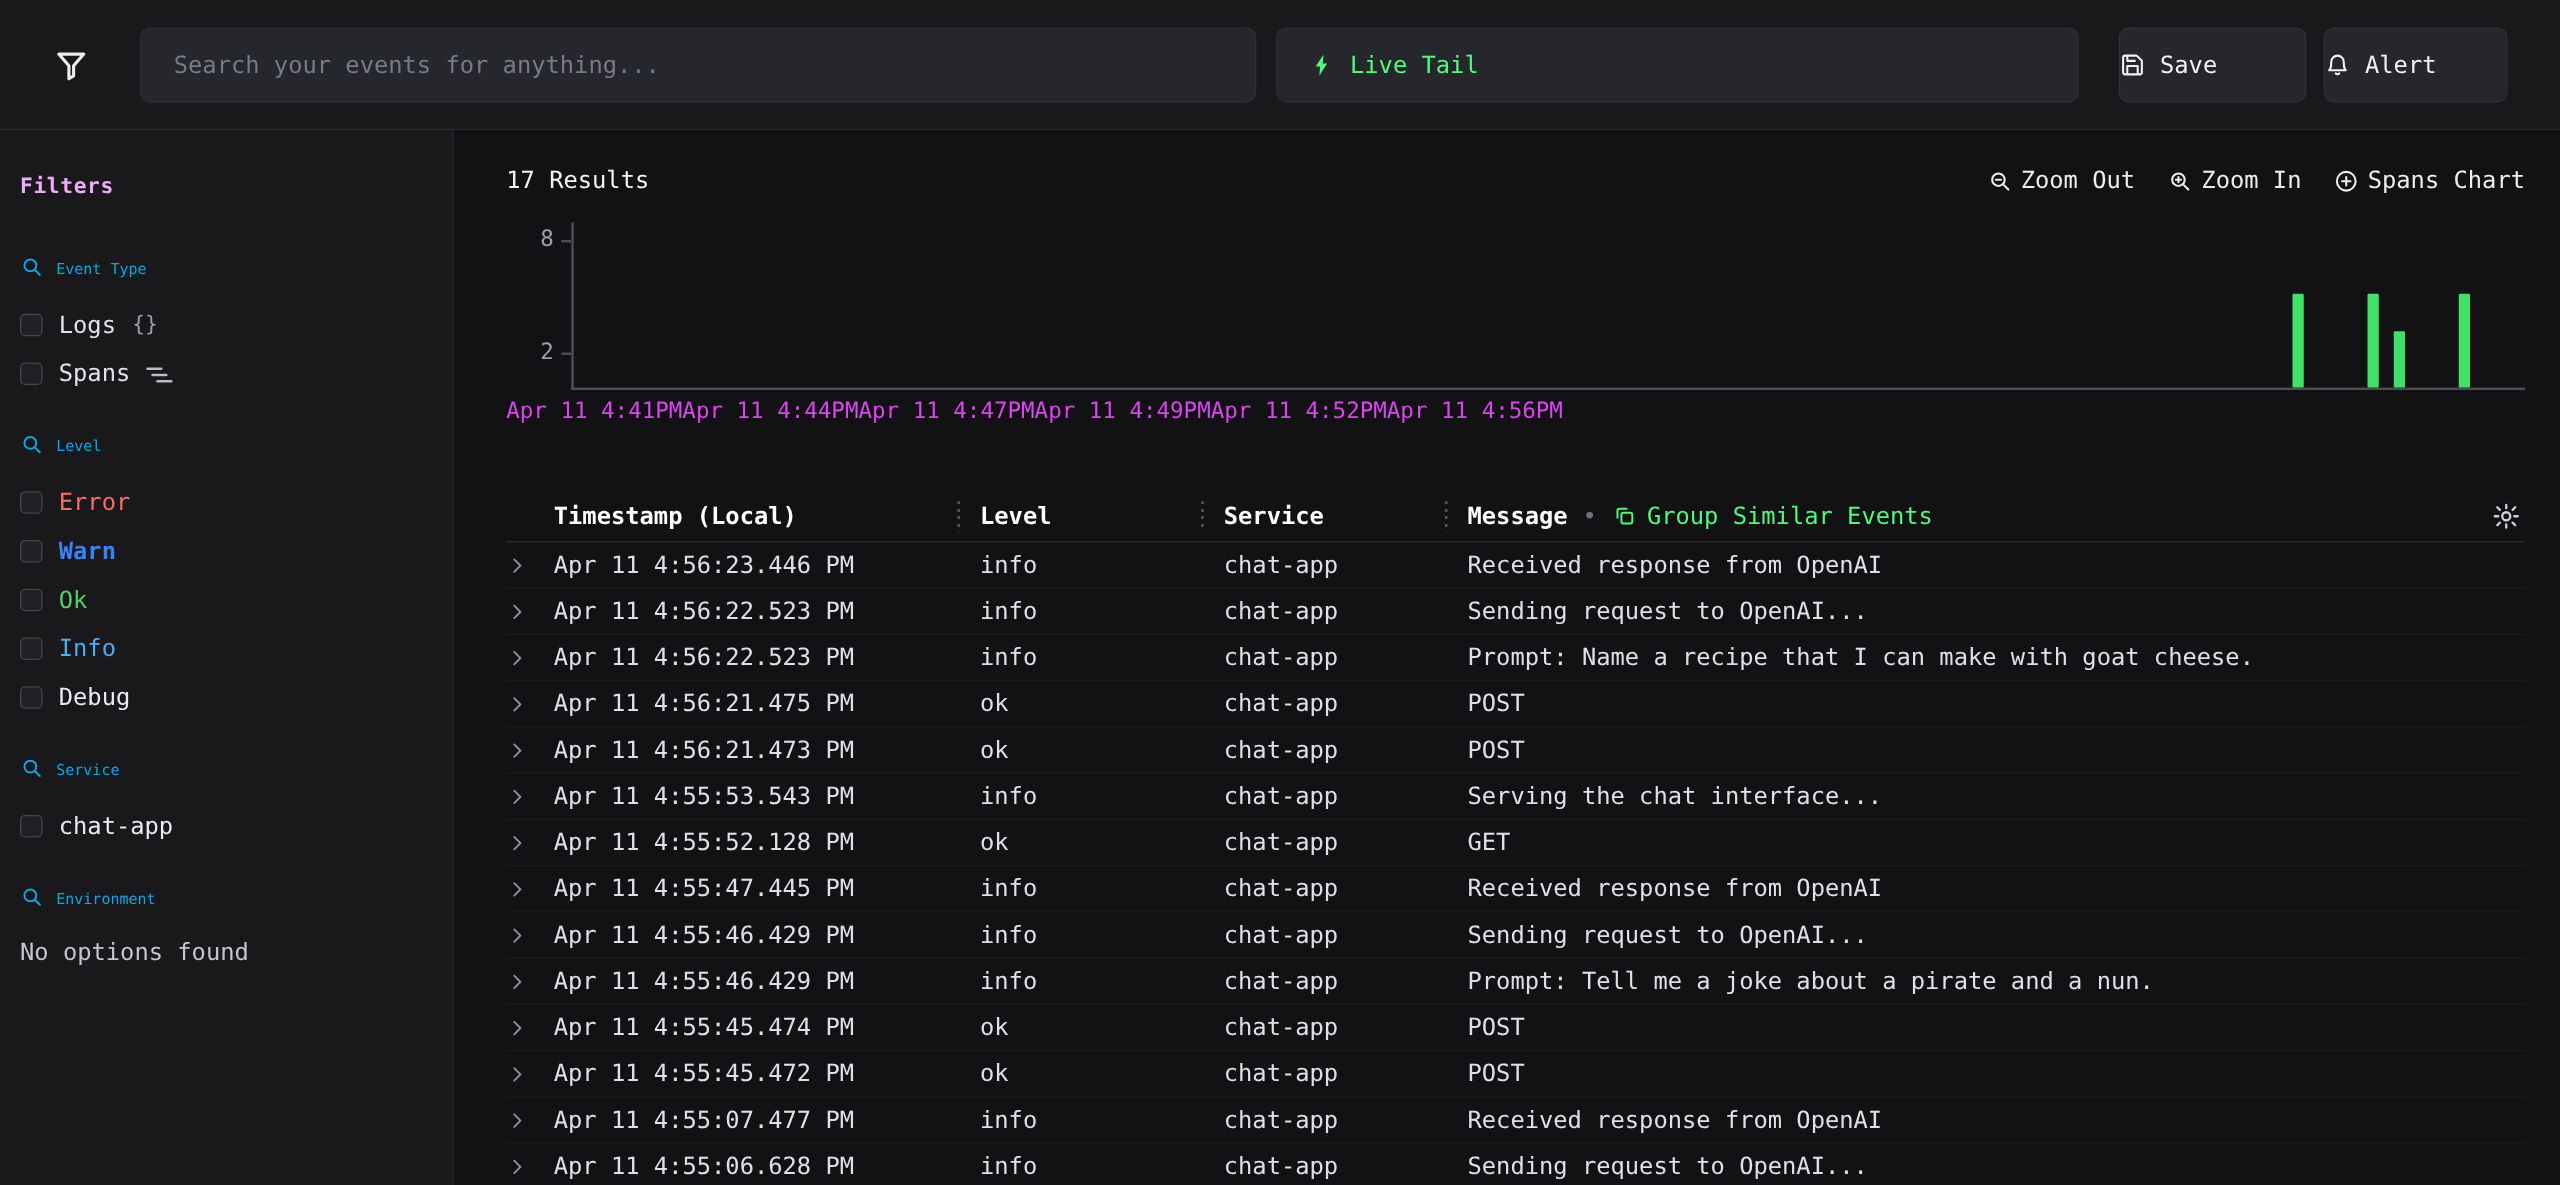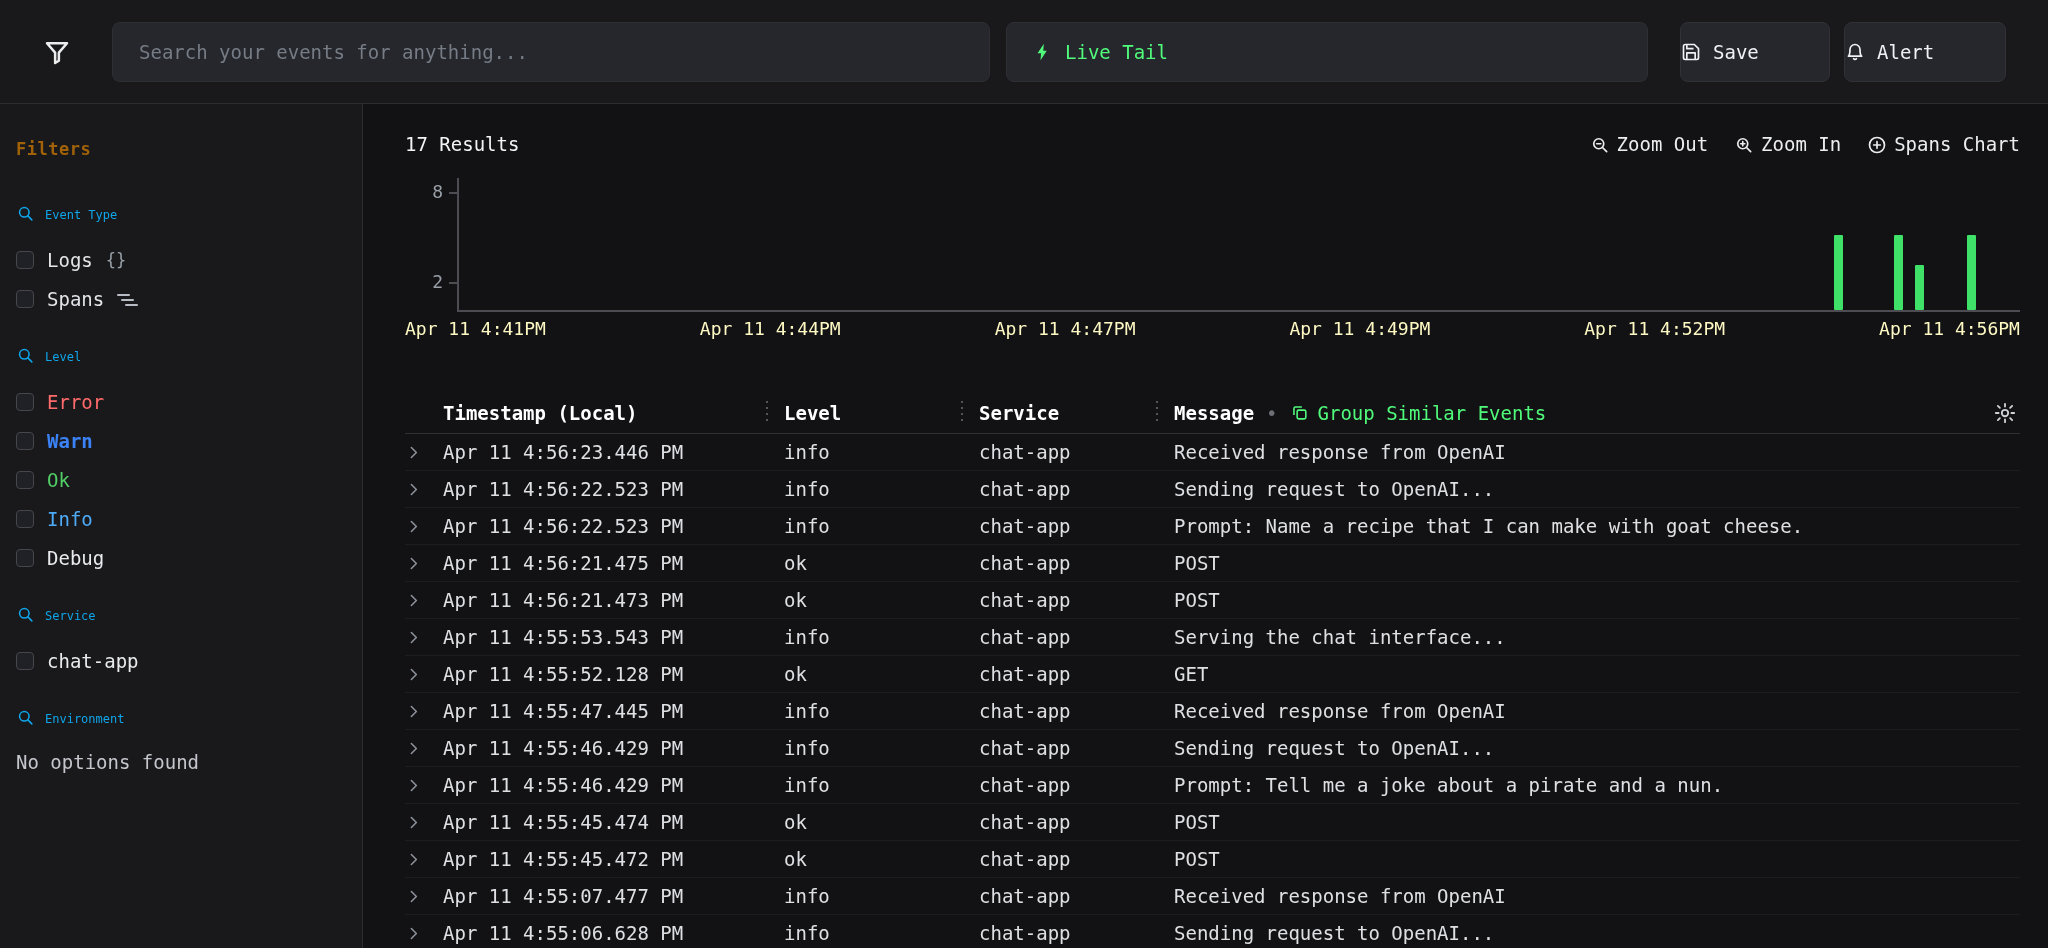--- a/index.html
+++ b/index.html
@@ -38,32 +38,32 @@
   .live-tail{
     flex:none;width:642px;height:60px;border-radius:8px;background:var(--bg-input);
     border:1px solid #2e2f34;display:flex;align-items:center;gap:12px;padding:0 26px;
     color:var(--accent);margin-right:32px;
   }
   .top-btn{
     flex:none;height:60px;border-radius:8px;background:var(--bg-input);border:1px solid #313238;
     display:flex;align-items:center;gap:12px;color:#f0f1f4;
   }
   .top-btn.save{width:150px;margin-right:14px;}
-  .top-btn.alert{width:162px;}
+  .top-btn.alert{width:147px;}
 
   
   .shell{display:flex;height:844px;}
   .sidebar{
     width:363px;flex:none;background:var(--bg-side);border-right:1px solid var(--border);
     padding:34px 10px 0 16px;overflow:hidden;
   }
   .main{flex:1;padding:26px 28px 0 42px;overflow:hidden;background:var(--bg-main);}
 
   
-  .sidebar-title{font-size:17px;font-weight:bold;color:#a16207;line-height:22px;margin-bottom:44px;letter-spacing:.5px;}
+  .sidebar-title{font-size:17px;font-weight:bold;color:#f0abfc;line-height:22px;margin-bottom:44px;letter-spacing:.5px;}
   .filter-section{margin-bottom:34px;}
   .section-header{display:flex;align-items:flex-start;gap:10px;color:#0ea5e9;font-size:12px;line-height:22px;margin-bottom:21px;}
   .filter-item{display:flex;align-items:center;gap:13px;height:26px;margin-bottom:13px;cursor:pointer;}
   .checkbox{width:18px;height:18px;border-radius:4px;border:1.5px solid #45474d;background:#202126;flex:none;}
   .fi-label{font-size:19px;line-height:26px;}
   .fi-suffix{color:#9aa0a8;font-size:17px;}
   .spans-icon{display:inline-block;width:22px;height:15px;position:relative;top:1px;}
   .spans-icon::before{
     content:"";position:absolute;left:0;top:1px;width:13px;height:2.6px;border-radius:2px;
     background:#b9bcc2;box-shadow:4px 5px 0 #b9bcc2,8px 10px 0 #b9bcc2;
@@ -76,21 +76,21 @@
   .chart-toolbar{display:flex;align-items:center;gap:26px;}
   .tool-btn{display:flex;align-items:flex-end;gap:7px;color:#eceded;}
 
   
   .chart{display:flex;margin-top:20px;height:134px;}
   .y-axis{width:52px;flex:none;position:relative;}
   .ytick{position:absolute;right:14px;color:#9aa0a8;font-size:18px;line-height:22px;}
   .ytick::after{content:"";position:absolute;right:-14px;top:50%;width:8px;height:2px;background:var(--axis);}
   .plot{flex:1;position:relative;border-left:2px solid var(--axis);border-bottom:2px solid var(--axis);}
   .bar{position:absolute;bottom:0;width:9px;border-radius:1px;}
-  .x-axis{display:flex;justify-content:space-between;margin-top:6px;height:26px;color:#fef9c3;font-size:18px;}
+  .x-axis{display:flex;justify-content:flex-start;margin-top:6px;height:26px;color:#d946ef;font-size:18px;}
 
   
   .log-table{margin-top:48px;}
   .thead,.tr{display:grid;grid-template-columns:26px 311px 183px 183px 1fr;align-items:center;gap:12px;}
   .thead{height:42px;border-bottom:1px solid #2e2e33;position:relative;font-weight:bold;color:#fff;}
   .th.sep,.td.pad{padding-left:18px;}
   .th.sep{position:relative;display:flex;align-items:center;}
   .th.sep::before{
     content:"";position:absolute;left:0;top:50%;transform:translateY(-50%);
     width:2px;height:24px;

